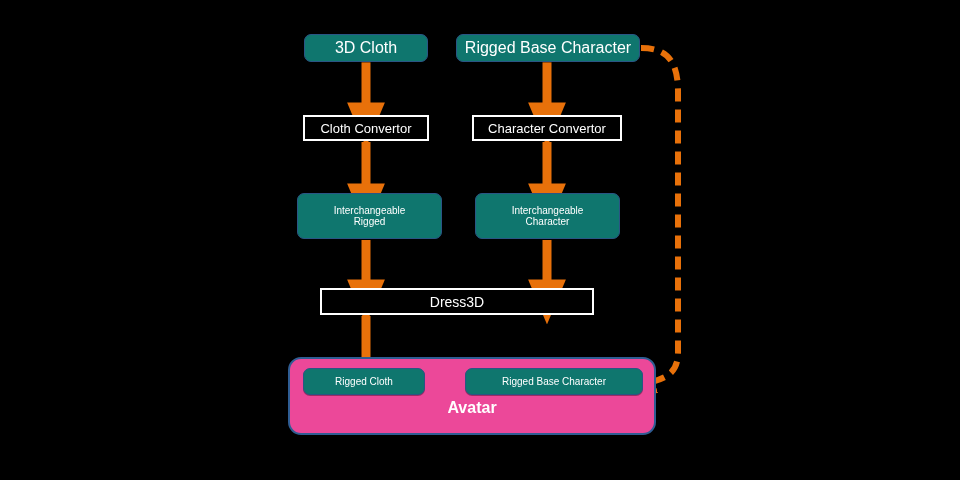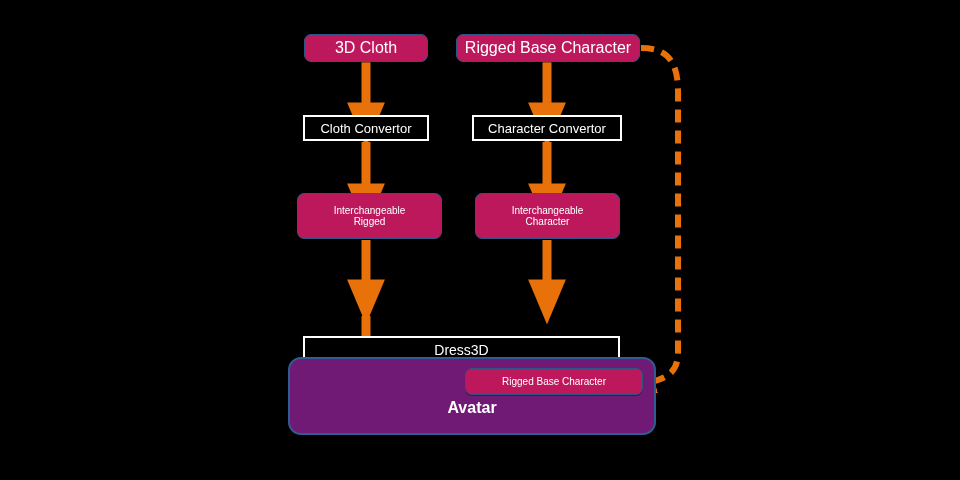--- a/index.html
+++ b/index.html
@@ -9,39 +9,39 @@
     position:relative;
   }
   #stage{position:absolute;left:0;top:0;width:960px;height:480px;background:#000000;}
   svg#edges{position:absolute;left:0;top:0;width:960px;height:480px;pointer-events:none;}
 
   .node{position:absolute;box-sizing:border-box;display:flex;align-items:center;
         justify-content:center;text-align:center;}
 
   
   .blue{
-    background:#be185d;
+    background:#0f766e;
     border:1px solid #2a5584;
     border-radius:7px;
     color:#ffffff;
     box-shadow:0 1px 0 rgba(0,0,0,.35);
   }
   .blue .lbl{line-height:1.12;}
 
   
   .outline{
     background:#000000;
     border:2px solid #ffffff;
     color:#ffffff;
   }
 
   
   .container{
     position:absolute;box-sizing:border-box;
-    background:#701a75;
+    background:#ec4899;
     border:2px solid #2f5d93;
     border-radius:13px;
   }
   .container-title{
     position:absolute;left:0;right:0;text-align:center;
     color:#ffffff;font-weight:bold;font-size:16px;
   }
   .fs16{font-size:16px;}
   .fs15{font-size:10px;}
   .fs14{font-size:14px;}
@@ -111,26 +111,29 @@
   <div class="node blue fs15" style="left:297px;top:193px;width:145px;height:46px;flex-direction:column;">
     <span class="lbl">Interchangeable</span>
     <span class="lbl">Rigged</span>
   </div>
 
   <div class="node blue fs15" style="left:475px;top:193px;width:145px;height:46px;flex-direction:column;">
     <span class="lbl">Interchangeable</span>
     <span class="lbl">Character</span>
   </div>
 
-  <div class="node outline fs14" style="left:303px;top:288px;width:317px;height:27px;margin-top:48px;">
+  <div class="node outline fs14" style="left:320px;top:288px;width:274px;height:27px;">
     <span class="lbl">Dress3D</span>
   </div>
 
   <div class="container" style="left:288px;top:357px;width:368px;height:78px;">
     <div class="container-title" style="top:40px;">Avatar</div>
   </div>
 
+  <div class="node blue fs15" style="left:303px;top:368px;width:122px;height:27px;">
+    <span class="lbl">Rigged Cloth</span>
+  </div>
 
   <div class="node blue fs15" style="left:465px;top:368px;width:178px;height:27px;">
     <span class="lbl">Rigged Base Character</span>
   </div>
 
 </div>
 
 </body></html>

